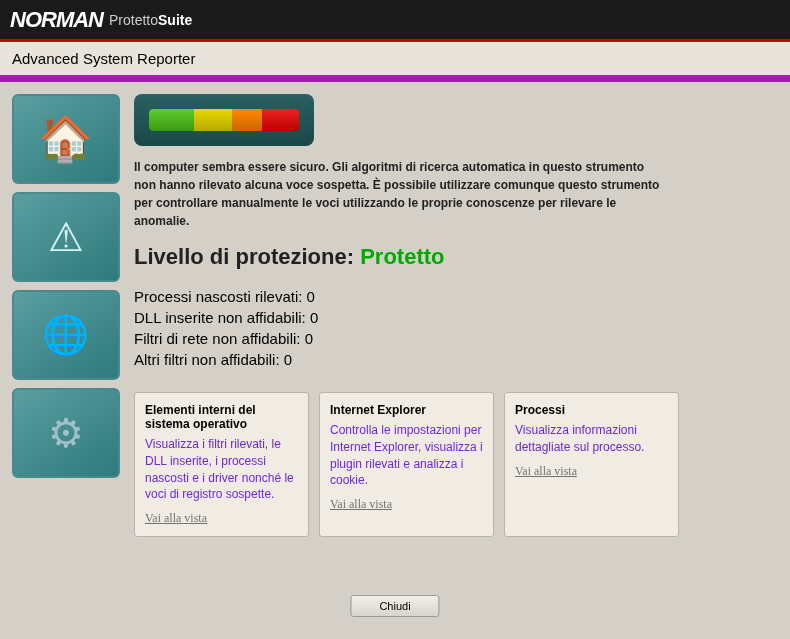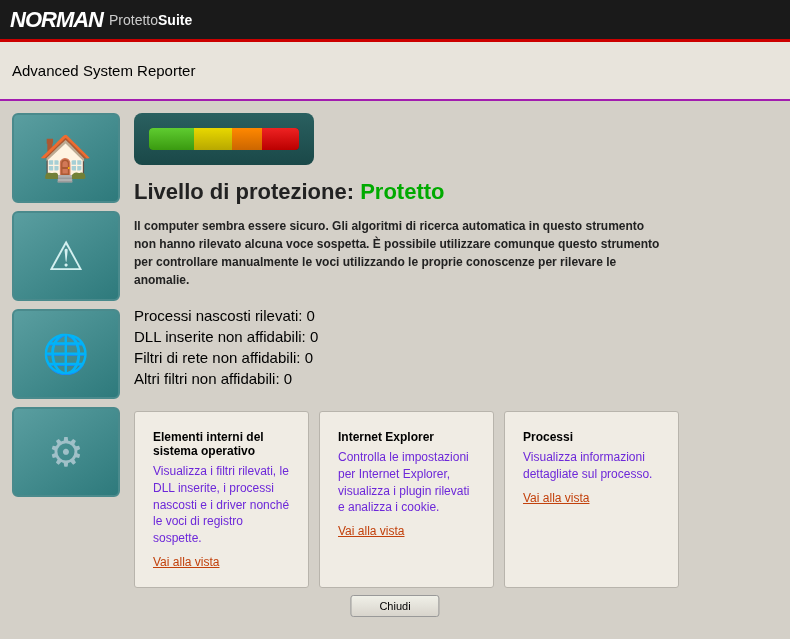--- a/index.html
+++ b/index.html
@@ -36,25 +36,25 @@
     }
     #logo-suite {
       color: white;
       font-size: 14px;
       font-weight: bold;
     }
 
     
     #page-title-bar {
       background: #e8e4dc;
-      padding: 20px 12px;
+      padding: 8px 12px;
       font-size: 15px;
       font-weight: normal;
       color: #000;
-      border-bottom: 2px solid #a21caf;
+      border-bottom: 7px solid #a21caf;
     }
 
     
     #main {
       display: flex;
       padding: 12px;
       gap: 12px;
       height: calc(639px - 42px - 36px);
     }
 
@@ -167,39 +167,40 @@
     
     #cards {
       display: flex;
       gap: 10px;
       margin-top: 10px;
     }
     .card {
       background: #f0ece4;
       border: 1px solid #b8b4ac;
       border-radius: 3px;
-      padding: 18px;
+      padding: 10px;
       width: 175px;
       font-size: 12px;
       color: #222;
     }
     .card-title {
       font-weight: bold;
       margin-bottom: 5px;
       color: #000;
     }
     .card-desc {
       color: #6d28d9;
       line-height: 1.4;
       margin-bottom: 8px;
     }
     .card-link {
-      color: #c2410c;
+      color: #737373;
       text-decoration: underline;
       cursor: pointer;
+      font-family: Liberation Serif, serif;
     }
 
     
     #footer {
       position: absolute;
       bottom: 22px;
       left: 50%;
       transform: translateX(-50%);
       display: flex;
       flex-direction: column;
@@ -252,26 +253,26 @@
 
     <div id="progress-container">
       <div id="progress-bar-track">
         <div class="bar-segment-green"></div>
         <div class="bar-segment-yellow"></div>
         <div class="bar-segment-orange"></div>
         <div class="bar-segment-red"></div>
       </div>
     </div>
 
+    <div id="description">Il computer sembra essere sicuro. Gli algoritmi di ricerca automatica in questo strumento non hanno rilevato alcuna voce sospetta. È possibile utilizzare comunque questo strumento per controllare manualmente le voci utilizzando le proprie conoscenze per rilevare le anomalie.</div>
+
     <div id="protection-level">
       <span>Livello di protezione:</span>
       <span id="protection-status">Protetto</span>
     </div>
-
-    <div id="description">Il computer sembra essere sicuro. Gli algoritmi di ricerca automatica in questo strumento non hanno rilevato alcuna voce sospetta. È possibile utilizzare comunque questo strumento per controllare manualmente le voci utilizzando le proprie conoscenze per rilevare le anomalie.</div>
 
     <div id="stats">
       <div class="stat-row">Processi nascosti rilevati: 0</div>
       <div class="stat-row">DLL inserite non affidabili: 0</div>
       <div class="stat-row">Filtri di rete non affidabili: 0</div>
       <div class="stat-row">Altri filtri non affidabili: 0</div>
     </div>
 
     <div id="cards">
       <div class="card">

